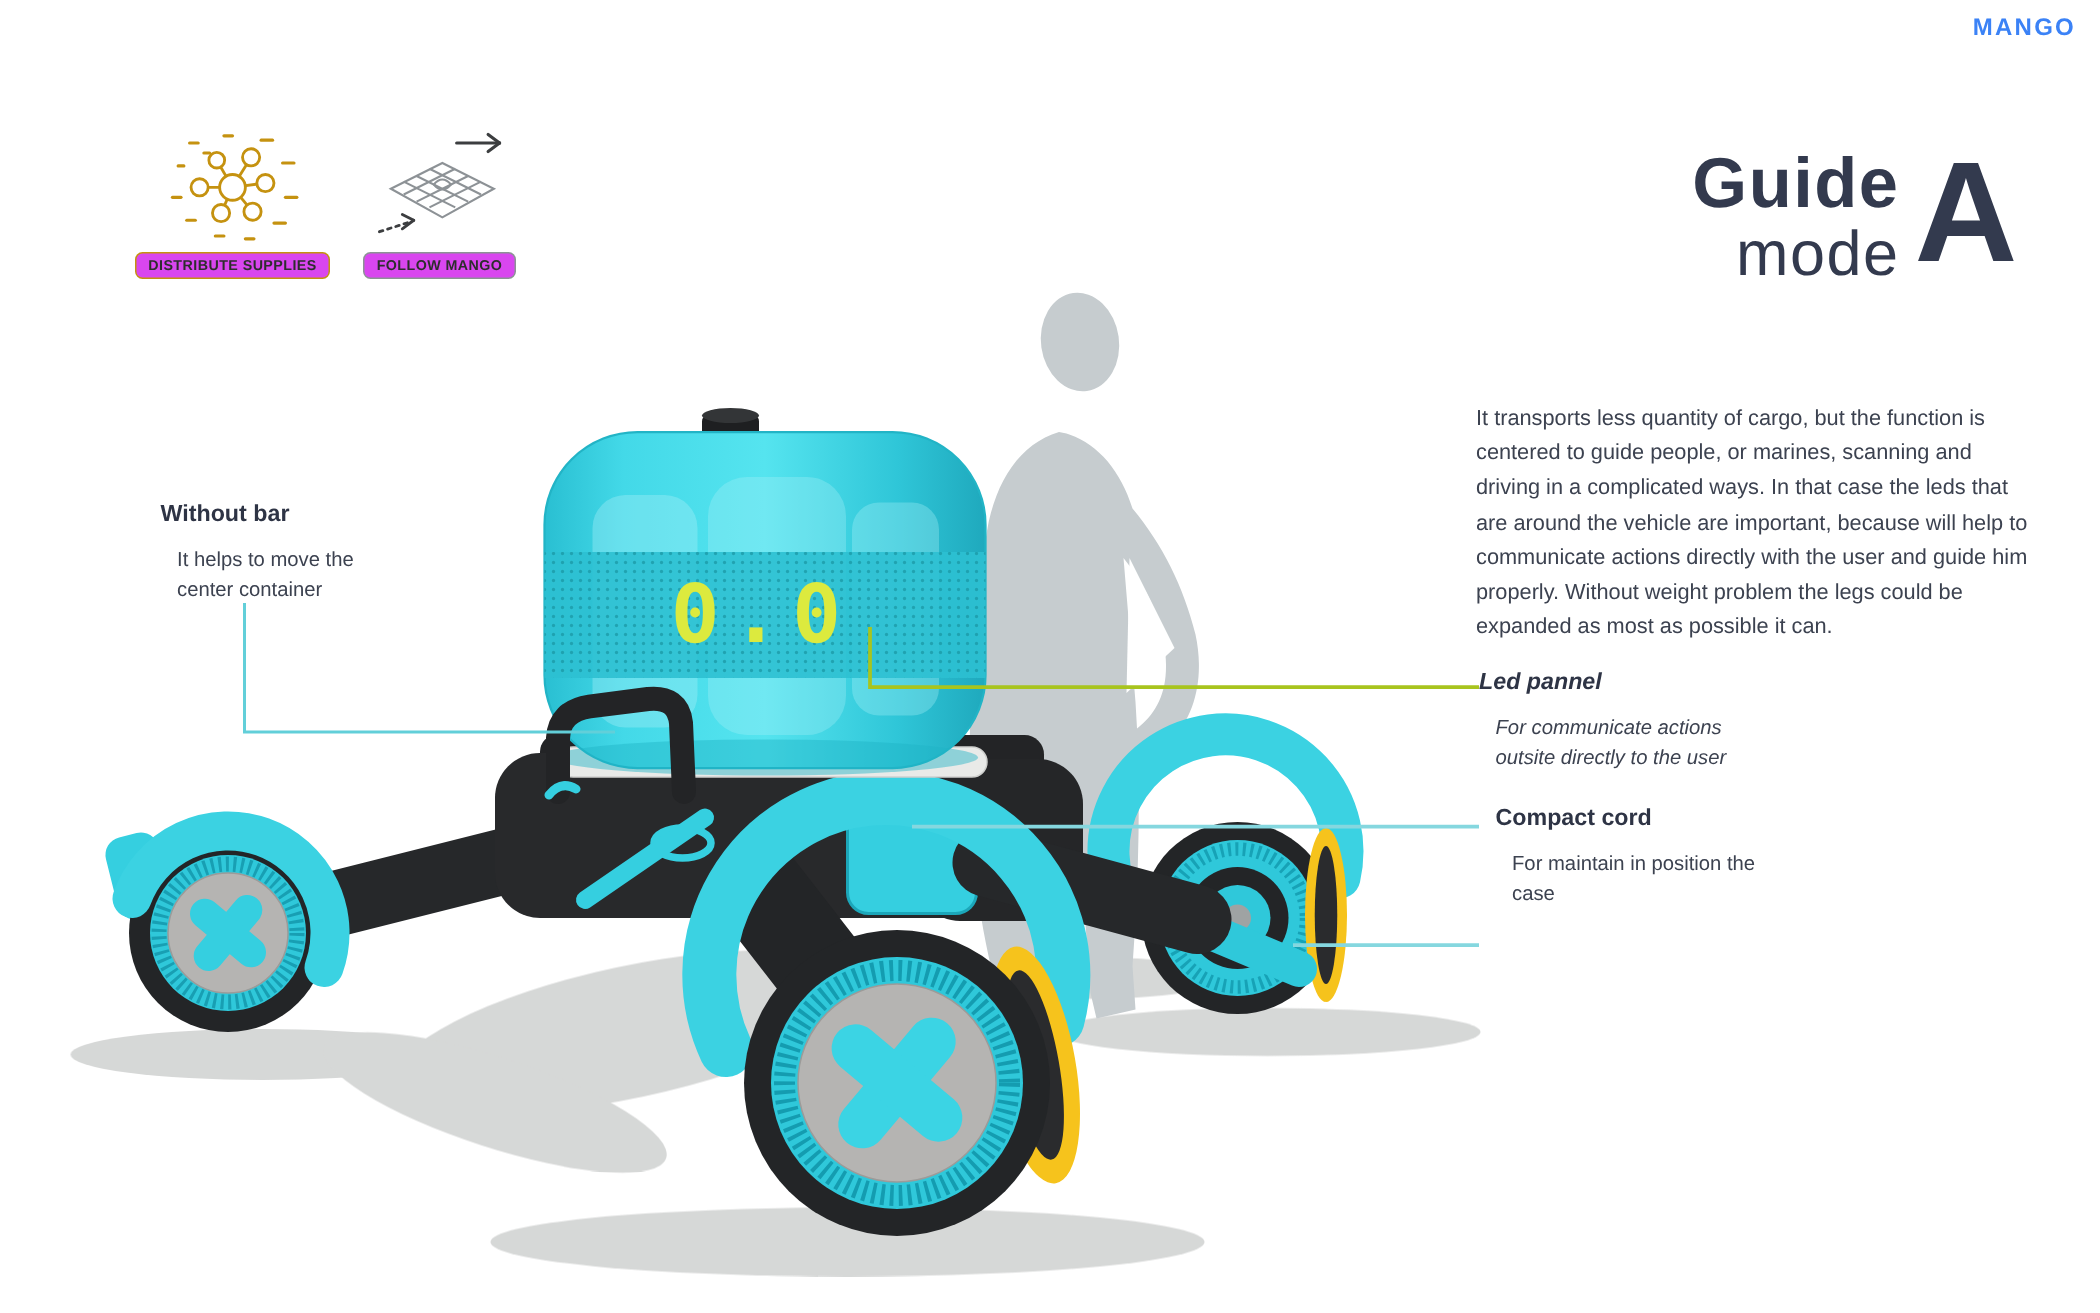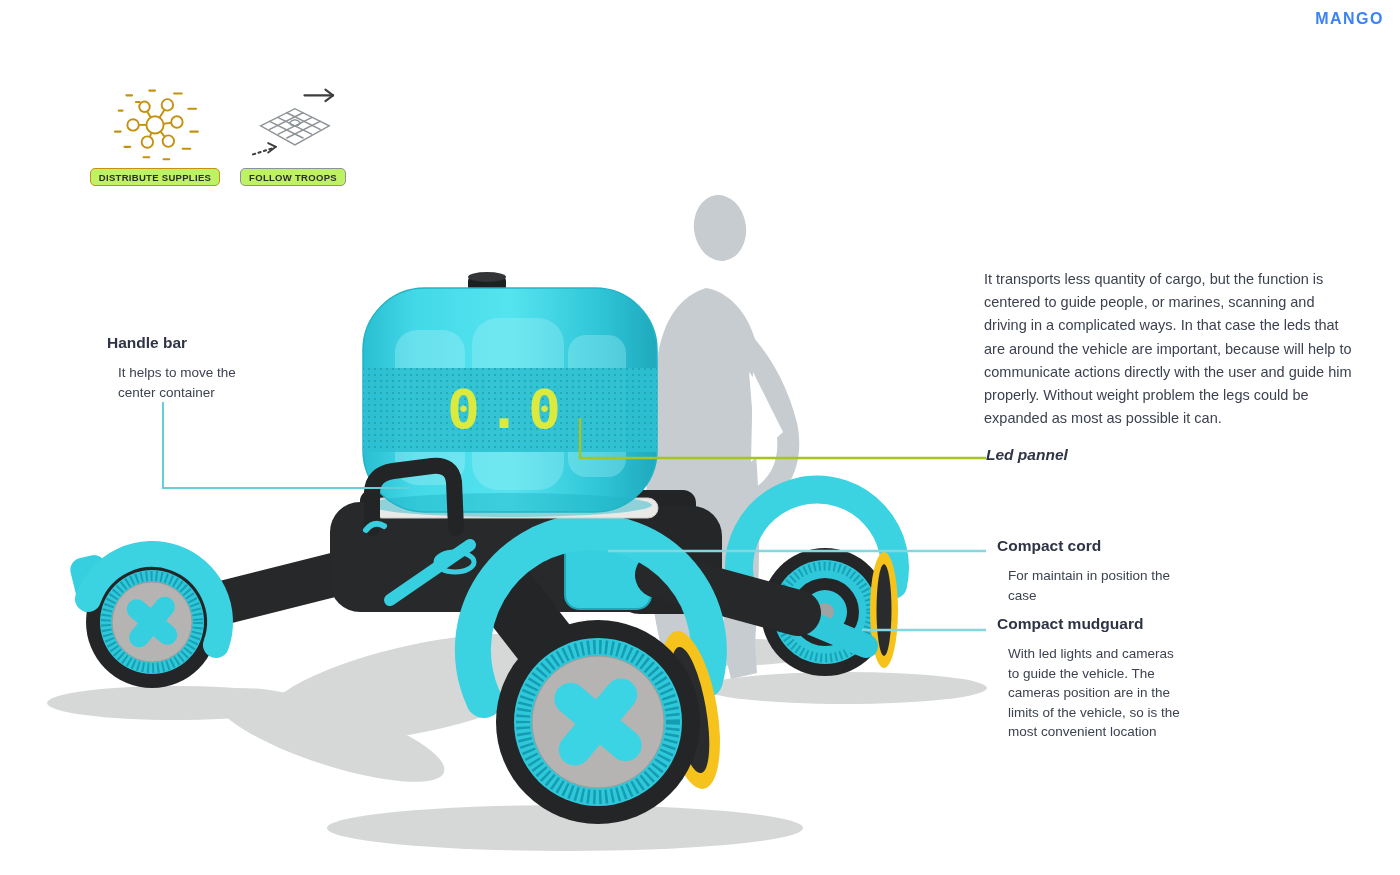--- a/index.html
+++ b/index.html
@@ -10,21 +10,21 @@
   .logo{position:absolute;top:10px;right:16px;font-size:16px;font-weight:bold;
         letter-spacing:1.5px;color:#3b82f6;}
 
   
   .badge{position:absolute;display:flex;flex-direction:column;align-items:center;width:110px;}
   .badge-supplies{left:100px;top:82px;}
   .badge-troops{left:238px;top:82px;}
   .badge svg{display:block;}
   .badge-label{margin-top:4px;border-radius:5px;padding:3px 8px 2px;font-size:9.5px;
                font-weight:bold;letter-spacing:.3px;color:#2d2d2d;white-space:nowrap;
-               background:#bef264;}
+               background:#d946ef;}
   .badge-supplies .badge-label{border:1.6px solid #c59210;}
   .badge-troops  .badge-label{border:1.6px solid #8d9296;}
 
   
   .title-block{position:absolute;top:98px;right:55px;display:flex;align-items:center;gap:10px;color:#333a4e;}
   .title-words{display:flex;flex-direction:column;align-items:flex-end;}
   .title-primary{font-size:47px;font-weight:bold;letter-spacing:1px;line-height:1.0;}
   .title-secondary{font-size:42px;font-weight:300;letter-spacing:1px;line-height:1.05;margin-top:2px;}
   .title-variant{font-size:95px;font-weight:bold;line-height:.9;margin-top:-4px;}
 
@@ -226,38 +226,42 @@
         <line x1="62" y1="14" x2="92" y2="14"></line>
         <line x1="84" y1="8" x2="92" y2="14"></line>
           <line x1="84" y1="20" x2="92" y2="14"></line>
       </g>
       <g stroke="#3c3e40" stroke-width="2" fill="none" stroke-linecap="round">
         <line x1="8" y1="76" x2="30" y2="69" stroke-dasharray="2.5 3.5"></line>
         <line x1="24" y1="64" x2="32" y2="68"></line>
           <line x1="24" y1="74" x2="32" y2="68"></line>
       </g>
     </svg>
-    <div class="badge-label">FOLLOW TROOPS</div>
-  </div>
-
+    <div class="badge-label">FOLLOW MANGO</div>
+  </div>
+
+  <div class="title-block">
+    <div class="title-words">
+      <div class="title-primary">Guide</div>
+      <div class="title-secondary">mode</div>
+    </div>
+    <div class="title-variant">A</div>
+  </div>
 
   <p class="description">It transports less quantity of cargo, but the function is centered to guide people, or marines, scanning and driving in a complicated ways. In that case the leds that are around the vehicle are important, because will help to communicate actions directly with the user and guide him properly. Without weight problem the legs could be expanded as most as possible it can.</p>
 
   <div class="callout callout-handle-bar">
-    <h3>Handle bar</h3>
+    <h3>Without bar</h3>
     <p>It helps to move the center container</p>
   </div>
 
   <div class="callout callout-led-pannel">
     <h3>Led pannel</h3>
+    <p>For communicate actions outsite directly to the user</p>
   </div>
 
   <div class="callout callout-flexible-cord">
     <h3>Compact cord</h3>
     <p>For maintain in position the case</p>
   </div>
 
-  <div class="callout callout-compact-mudguard">
-    <h3>Compact mudguard</h3>
-    <p>With led lights and cameras to guide the vehicle. The cameras position are in the limits of the vehicle, so is the most convenient location</p>
-  </div>
 
 </div>
 
 </body></html>

